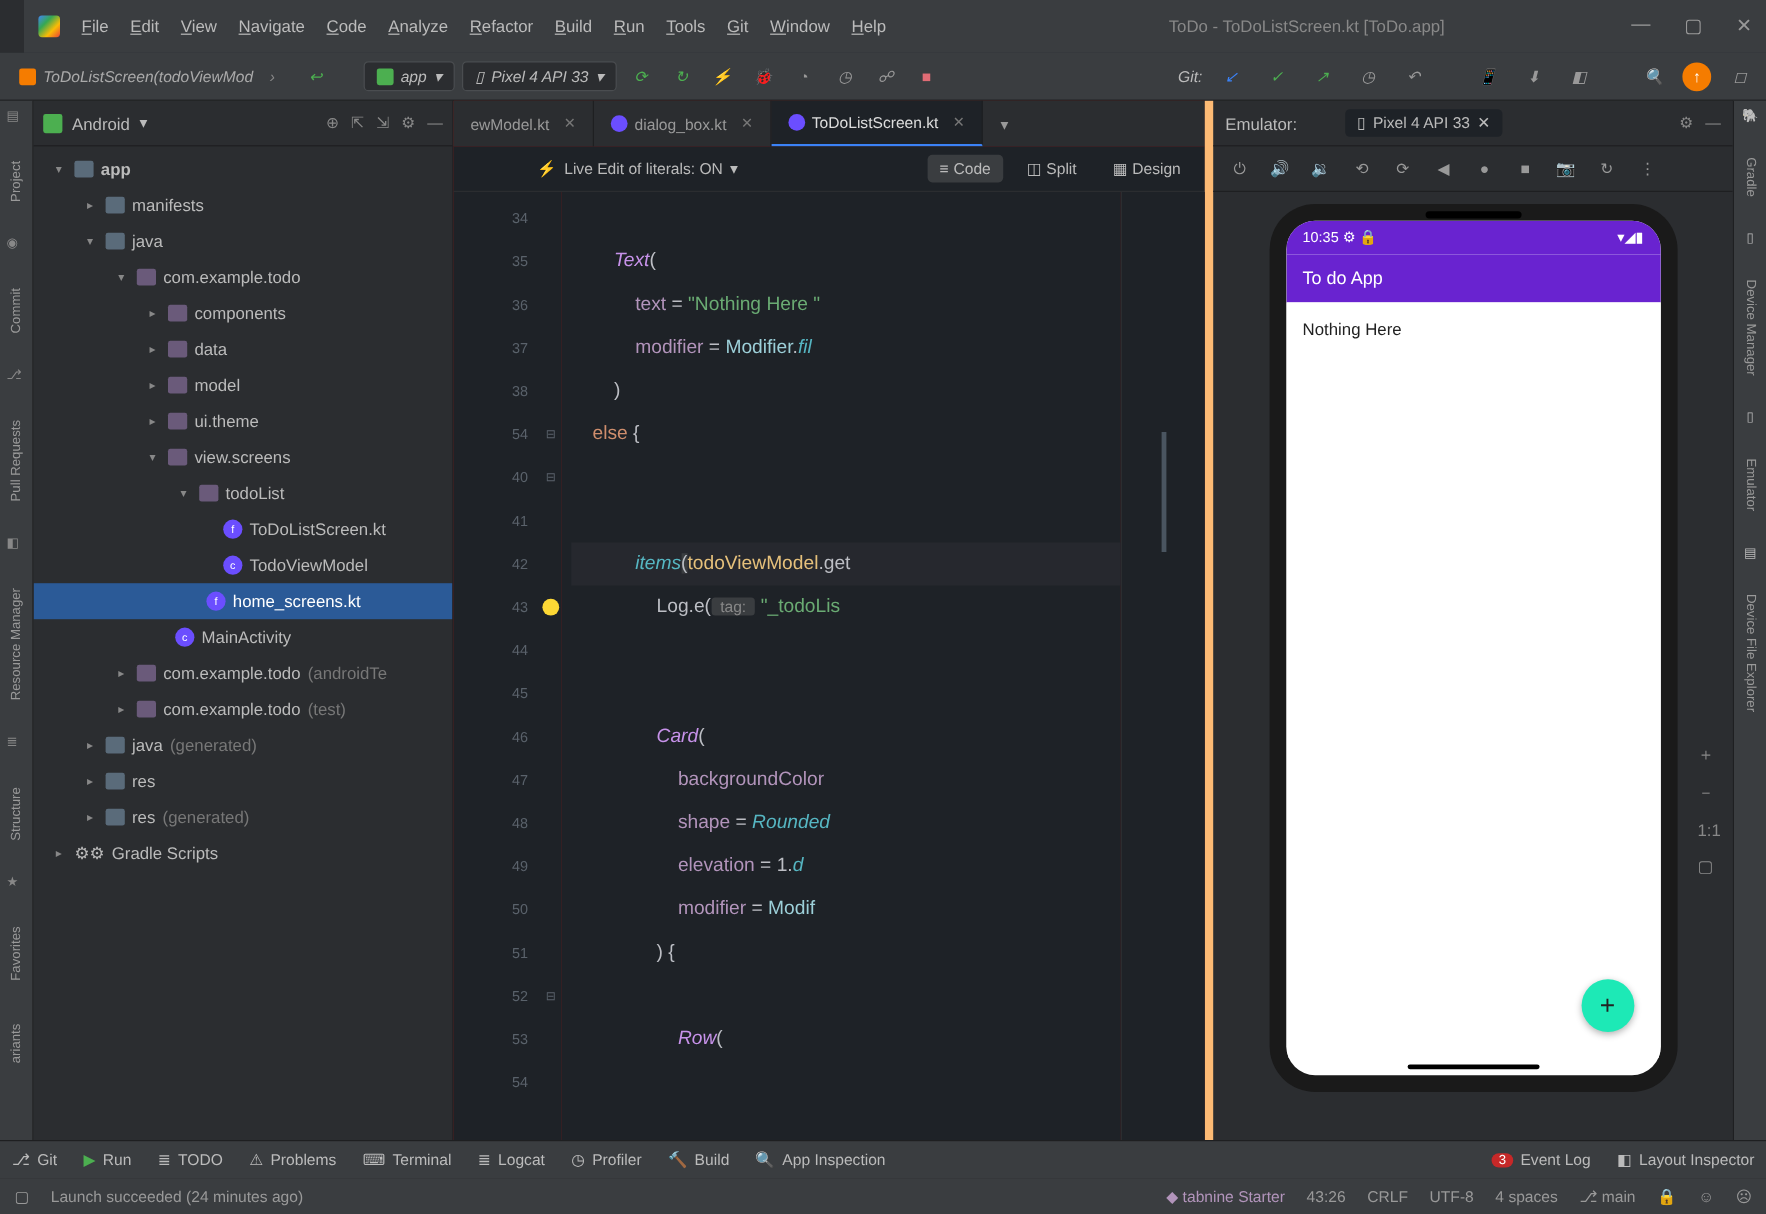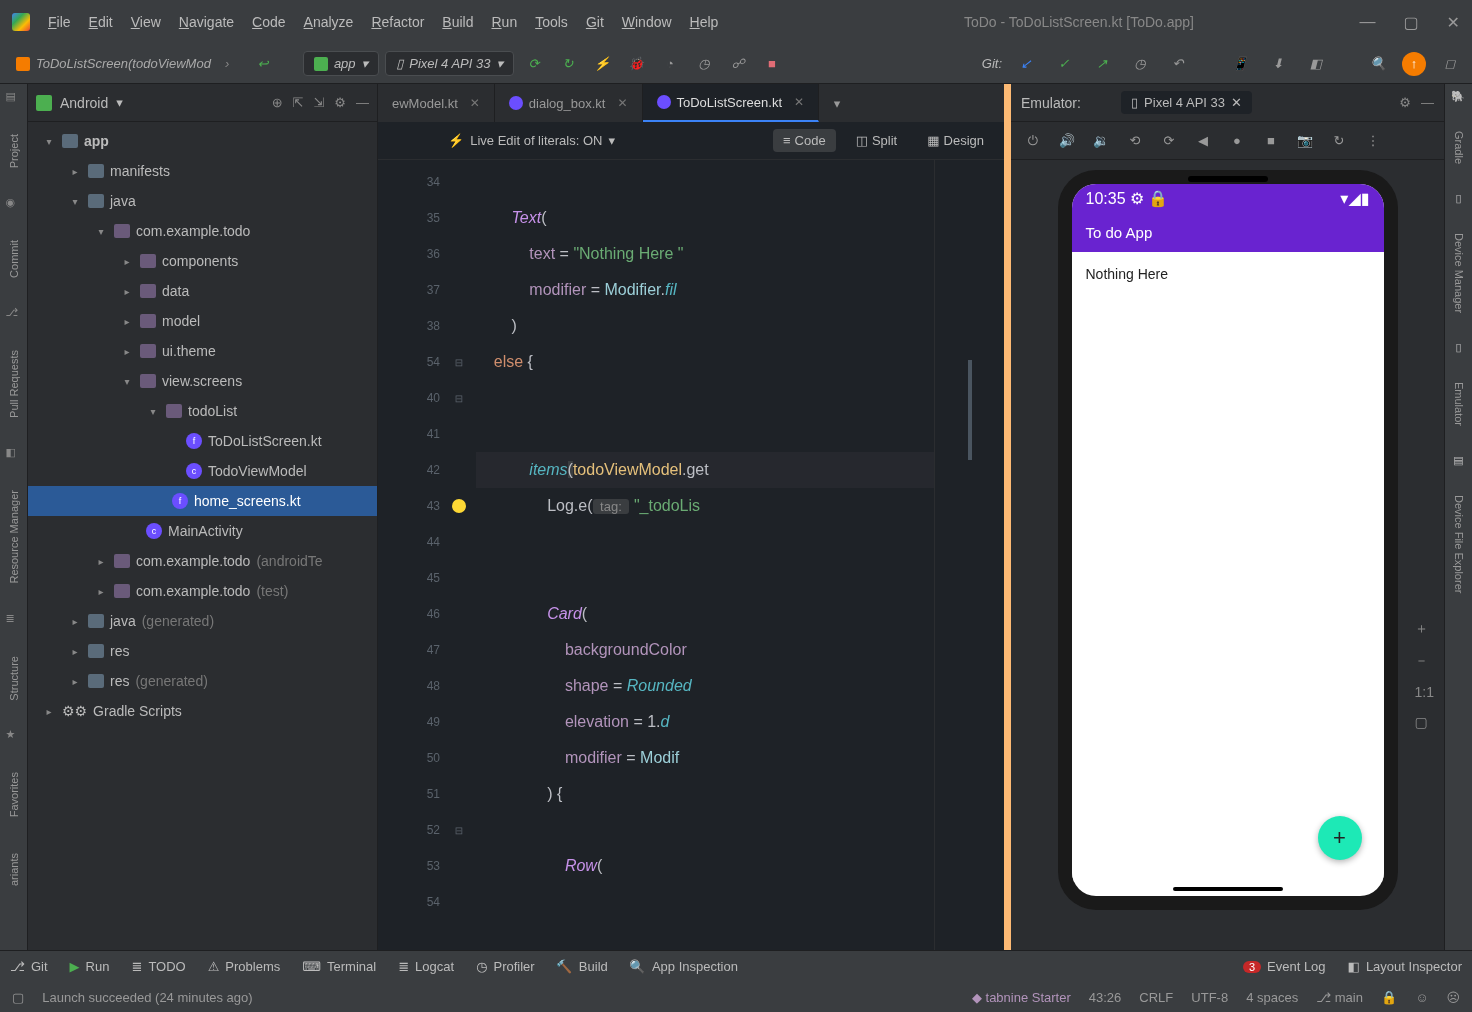--- a/index.html
+++ b/index.html
@@ -1,19 +1,19 @@
 <!DOCTYPE html>
 <html><head>
 <meta charset="utf-8">
 <style>
 * { margin: 0; padding: 0; box-sizing: border-box; font-family: -apple-system, 'Segoe UI', sans-serif; }
 body { background: #2b2d30; color: #bbbbbb; font-size: 13px; overflow: hidden; width: 1472px; height: 1012px; }
 
 
-.title-bar { height: 44px; background: #3a3d40; display: flex; align-items: center; padding: 0 12px; gap: 18px; }
+.title-bar { height: 44px; background: #3a3d40; display: flex; align-items: center; padding: 0 12px; gap: 18px; margin-left: 20px; }
 .title-bar .logo { width: 18px; height: 18px; background: linear-gradient(135deg,#4285f4,#34a853,#fbbc05,#ea4335); border-radius: 3px; }
 .title-bar .menu { display:flex; gap:18px; font-size:14px; }
 .title-bar .menu span { text-decoration: underline; text-decoration-color: transparent; cursor:pointer; }
 .title-bar .menu span::first-letter { text-decoration: underline; }
 .title-bar .app-title { margin-left: 80px; color:#888; font-size:14px; flex:1; text-align:center; }
 .title-bar .win-controls { display:flex; gap:28px; margin-left:auto; font-size:16px; color:#999; }
 
 
 .toolbar { height: 40px; background: #3a3d40; display:flex; align-items:center; padding:0 8px; gap:6px; border-bottom:1px solid #1e1f21;font-style:italic; }
 .toolbar .breadcrumb { display:flex; align-items:center; gap:6px; padding:4px 8px; font-size:13px; color:#aaa; }
@@ -91,21 +91,21 @@
 .emulator { width:440px; background:#2b2d30; border-left:7px solid #fdba74; display:flex; flex-direction:column; }
 .emu-header { height:38px; display:flex; align-items:center; padding:0 10px; gap:10px; border-bottom:1px solid #1e1f21; }
 .emu-header .name { font-size:14px; }
 .emu-header .emu-tab { display:flex; align-items:center; gap:6px; padding:4px 10px; background:#1e2227; border-radius:4px; font-size:13px; margin-left:30px; }
 .emu-header .hicons { margin-left:auto; display:flex; gap:10px; color:#888; }
 .emu-toolbar { height:38px; display:flex; align-items:center; gap:14px; padding:0 12px; color:#999; border-bottom:1px solid #1e1f21; }
 .emu-toolbar .tb { width:20px; height:20px; display:flex; align-items:center; justify-content:center; }
 .emu-viewport { flex:1; display:flex; align-items:flex-start; justify-content:center; padding-top:10px; position:relative; }
 .phone { width:340px; height:740px; background:#1a1a1a; border-radius:38px; padding:14px; position:relative; }
 .phone-screen { width:100%; height:100%; background:#fff; border-radius:24px; overflow:hidden; display:flex; flex-direction:column; }
-.phone-status { height:28px; background:#6923d0; display:flex; align-items:center; padding:0 14px; color:#fff; font-size:16px; justify-content:space-between; }
+.phone-status { height:28px; background:#6923d0; display:flex; align-items:center; padding:0 14px; color:#fff; font-size:12px; justify-content:space-between; }
 .phone-appbar { height:40px; background:#6923d0; display:flex; align-items:center; padding:0 14px; color:#fff; font-size:15px; }
 .phone-body { flex:1; background:#fff; padding:14px; font-size:14px; color:#222; position:relative; }
 .phone-fab { position:absolute; bottom:22px; right:22px; width:44px; height:44px; border-radius:22px; background:#1de9b6; color:#222; display:flex; align-items:center; justify-content:center; font-size:22px; box-shadow:0 2px 6px rgba(0,0,0,0.3); }
 .phone-nav { height:14px; display:flex; justify-content:center; align-items:center; }
 .phone-nav .bar { width:110px; height:4px; background:#000; border-radius:2px; }
 .phone-notch { position:absolute; top:6px; left:50%; transform:translateX(-50%); width:80px; height:6px; background:#000; border-radius:3px; }
 .emu-side { position:absolute; right:10px; top:460px; display:flex; flex-direction:column; gap:14px; color:#888; font-size:14px; }
 
 
 .bottom-bar { height:32px; background:#3a3d40; display:flex; align-items:center; padding:0 10px; gap:22px; font-size:13px; border-top:1px solid #1e1f21; }

